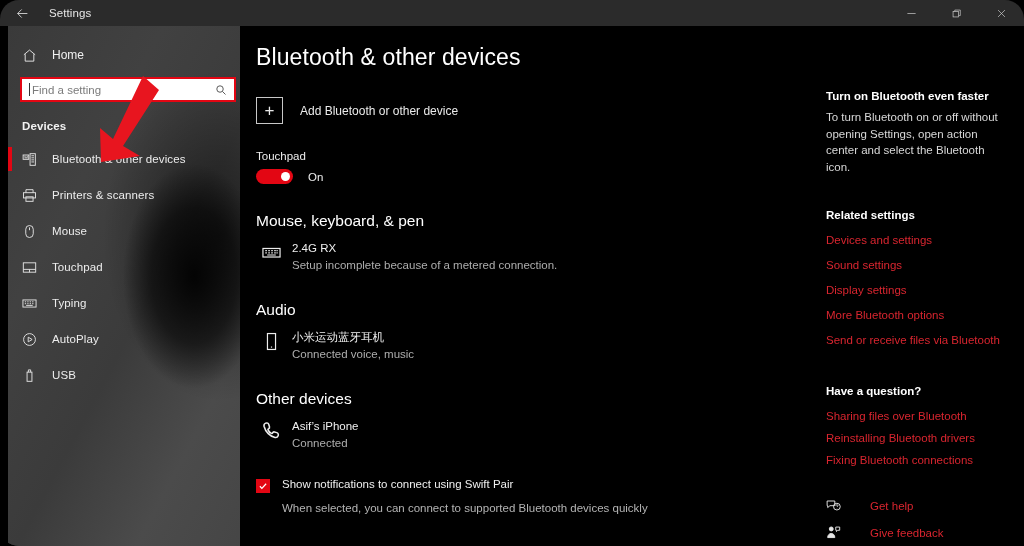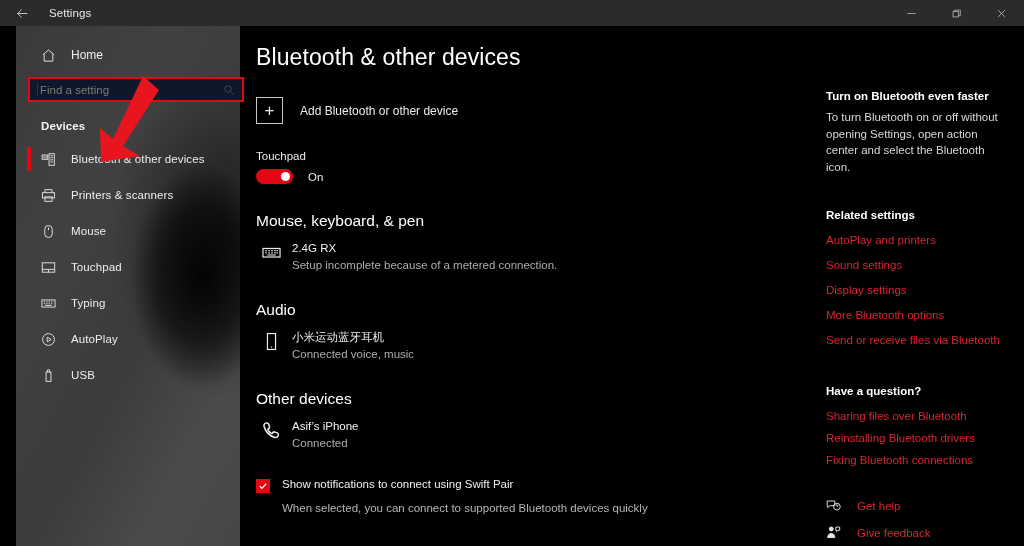--- a/index.html
+++ b/index.html
@@ -3,21 +3,21 @@
 <meta charset="utf-8">
 <style>
   * { margin:0; padding:0; box-sizing:border-box; }
   html,body { width:1024px; height:546px; overflow:hidden; }
   body {
     background:#000;
     font-family:"Liberation Sans","DejaVu Sans",sans-serif;
     color:#fff;
     -webkit-font-smoothing:antialiased;
   }
-  #app { position:relative; width:1024px; height:546px; overflow:hidden; }
+  #app { position:relative; width:1024px; height:546px; overflow:hidden;border-radius:19px; }
 
   
   .titlebar {
     position:absolute; top:0; left:0; width:1024px; height:26px;
     background:#2b2b2b; z-index:40;
   }
   .tb-left { position:absolute; left:0; top:0; height:26px; display:flex; align-items:center; }
   .back-btn {
     width:44px; height:26px; display:flex; align-items:center; justify-content:center;
     color:#d8d8d8;
@@ -28,45 +28,44 @@
   }
   .tb-right { position:absolute; right:0; top:0; height:26px; display:flex; }
   .wbtn {
     width:45px; height:26px; display:flex; align-items:center; justify-content:center;
     color:#cfcfcf;
   }
   .wbtn svg { width:11px; height:11px; }
 
   
   .sidebar {
-    position:absolute; left:16px; top:26px; width:242px; height:520px;
+    position:absolute; left:8px; top:26px; width:242px; height:520px;
     background:#2e2e2e;
     overflow:hidden;
-    padding-left:11px;
   }
   .sidebar::before{
     content:""; position:absolute; inset:0;
     background:
       radial-gradient(ellipse 95px 150px at 186px 250px, rgba(0,0,0,.92) 0%, rgba(0,0,0,.55) 45%, rgba(0,0,0,0) 75%),
       radial-gradient(ellipse 160px 230px at 210px 210px, rgba(0,0,0,.55) 0%, rgba(0,0,0,0) 72%),
       linear-gradient(118deg,#3a3a3a 0%,#414141 30%,#3b3b3b 55%,#4b4b4b 78%,#454545 100%);
     pointer-events:none;
   }
   .sidebar > * { position:relative; z-index:2; }
 
   .home-row {
     display:flex; align-items:center; height:30px; margin-top:14px; padding-left:14px;
   }
   .home-row .ic { width:24px; color:#e8e8e8; display:flex; align-items:center; }
   .home-row .ic svg { width:15px; height:15px; }
   .home-row .lbl { font-size:12px; color:#f0f0f0; margin-left:6px; }
 
   .searchwrap {
     position:absolute; left:12px; top:51px; width:216px; height:25px;
-    background:#0f172a; border:2px solid #e30613; display:flex; align-items:center;
+    background:#ffffff; border:2px solid #e30613; display:flex; align-items:center;
     z-index:6;
   }
   .searchwrap .caret {
     width:1px; height:13px; background:#333; margin-left:7px;
   }
   .searchwrap .ph {
     font-size:11.5px; color:#7b7b7b; margin-left:2px; flex:1;
   }
   .searchwrap .sic { color:#4a4a4a; margin-right:7px; display:flex; }
   .searchwrap .sic svg { width:12px; height:12px; }
@@ -143,21 +142,21 @@
   .rail-h.t2 { margin-top:34px; }
   .rail-h.t3 { margin-top:39px; }
   .rail-link {
     font-size:11.5px; color:#d9252f; margin-top:13px; display:block;
   }
   .rail-link.tight { margin-top:10px; }
   .foot { margin-top:32px; }
   .footrow { display:flex; align-items:center; margin-top:12px; }
   .footrow .fic { width:22px; min-width:22px; color:#e6e6e6; display:flex; }
   .footrow .fic svg { width:15px; height:15px; }
-  .footrow .flbl { font-size:11.5px; color:#d9252f; margin-left:9px; }
+  .footrow .flbl { font-size:11.5px; color:#d9252f; margin-left:22px; }
 
   
   .anno { position:absolute; left:0; top:0; width:1024px; height:546px; pointer-events:none; z-index:30; }
 </style>
 </head>
 <body>
 
 <div id="app">
 
   <div class="titlebar">
@@ -363,21 +362,21 @@
     <div class="cbnote">When selected, you can connect to supported Bluetooth devices quickly</div>
 
   </div>
 
   <div class="rail">
 
     <div class="rail-h t1">Turn on Bluetooth even faster</div>
     <div class="rail-p">To turn Bluetooth on or off without opening Settings, open action center and select the Bluetooth icon.</div>
 
     <div class="rail-h t2">Related settings</div>
-    <a class="rail-link">AutoPlay and printers</a>
+    <a class="rail-link">Devices and settings</a>
     <a class="rail-link">Sound settings</a>
     <a class="rail-link">Display settings</a>
     <a class="rail-link">More Bluetooth options</a>
     <a class="rail-link">Send or receive files via Bluetooth</a>
 
     <div class="rail-h t3">Have a question?</div>
     <a class="rail-link">Sharing files over Bluetooth</a>
     <a class="rail-link tight">Reinstalling Bluetooth drivers</a>
     <a class="rail-link tight">Fixing Bluetooth connections</a>
 

